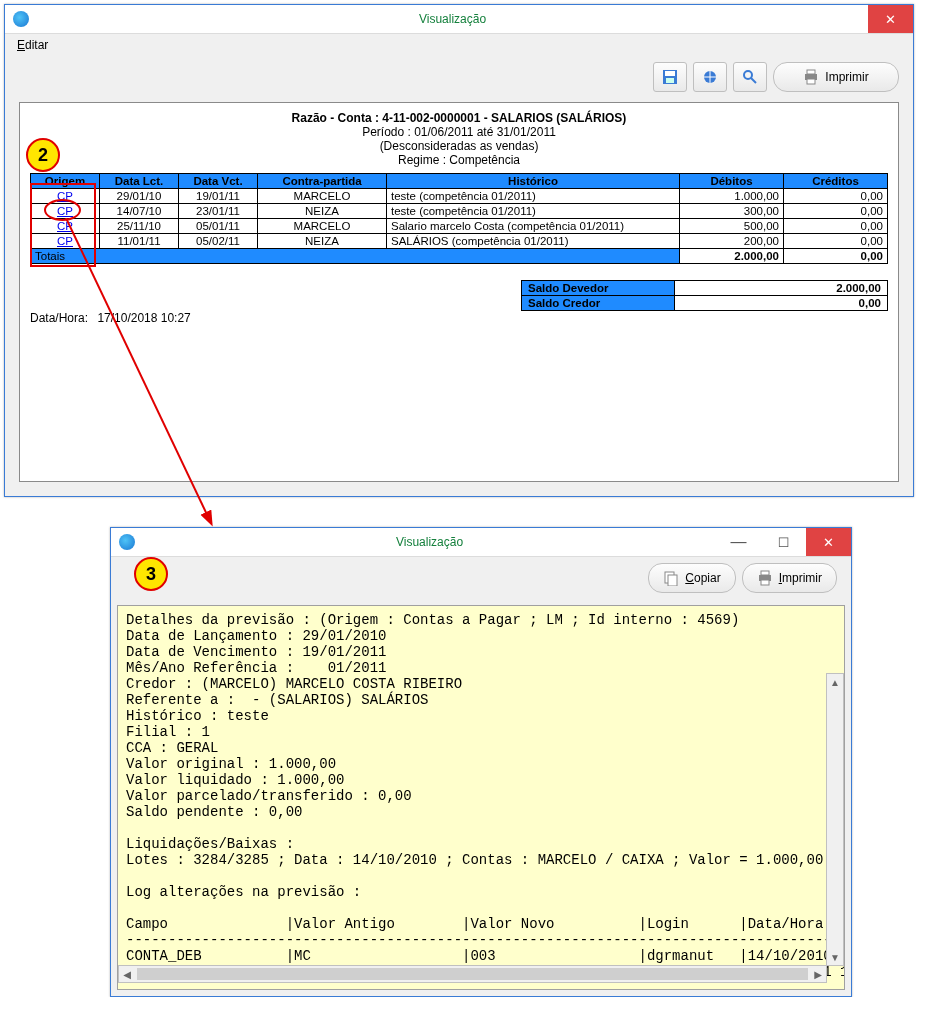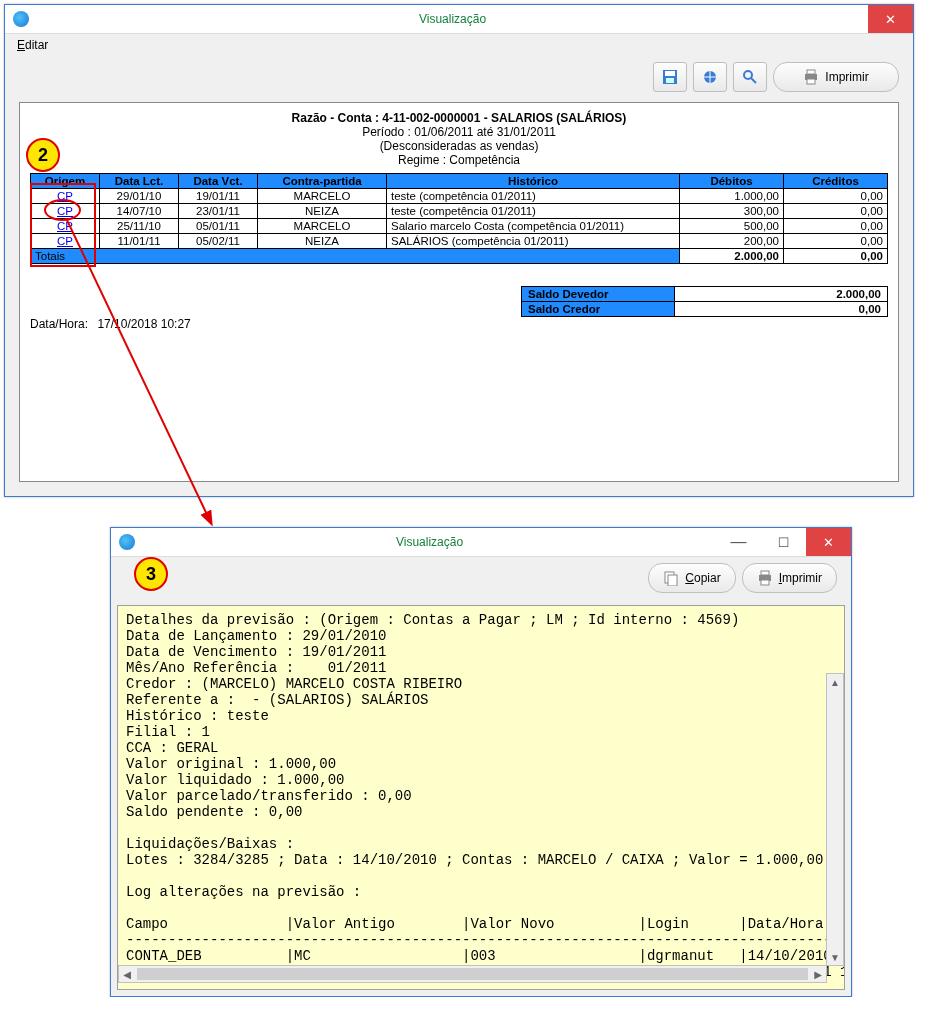--- a/index.html
+++ b/index.html
@@ -118,21 +118,21 @@
   .col-cp { width:120px; text-align:center; }
   .col-hist { text-align:left; }
   .col-num { width:95px; text-align:right; }
   .cp-link { color: #0000ee; text-decoration: underline; }
   tr.totais td { background:#1f8bff; font-weight:normal; }
   tr.totais td.white { background:#fff; }
 
   table.saldo {
     border-collapse: collapse;
     font-size: 11.5px;
-    margin-top: 22px;
+    margin-top: 16px;
     float: right;
   }
   table.saldo td { border:1px solid #000; padding:1px 6px; }
   table.saldo .label { background:#1f8bff; font-weight:bold; width:140px; }
   table.saldo .val { width:200px; text-align:right; font-weight:bold; }
 
   .datahora { clear:both; margin-top:40px; }
 
   
   .callout {

